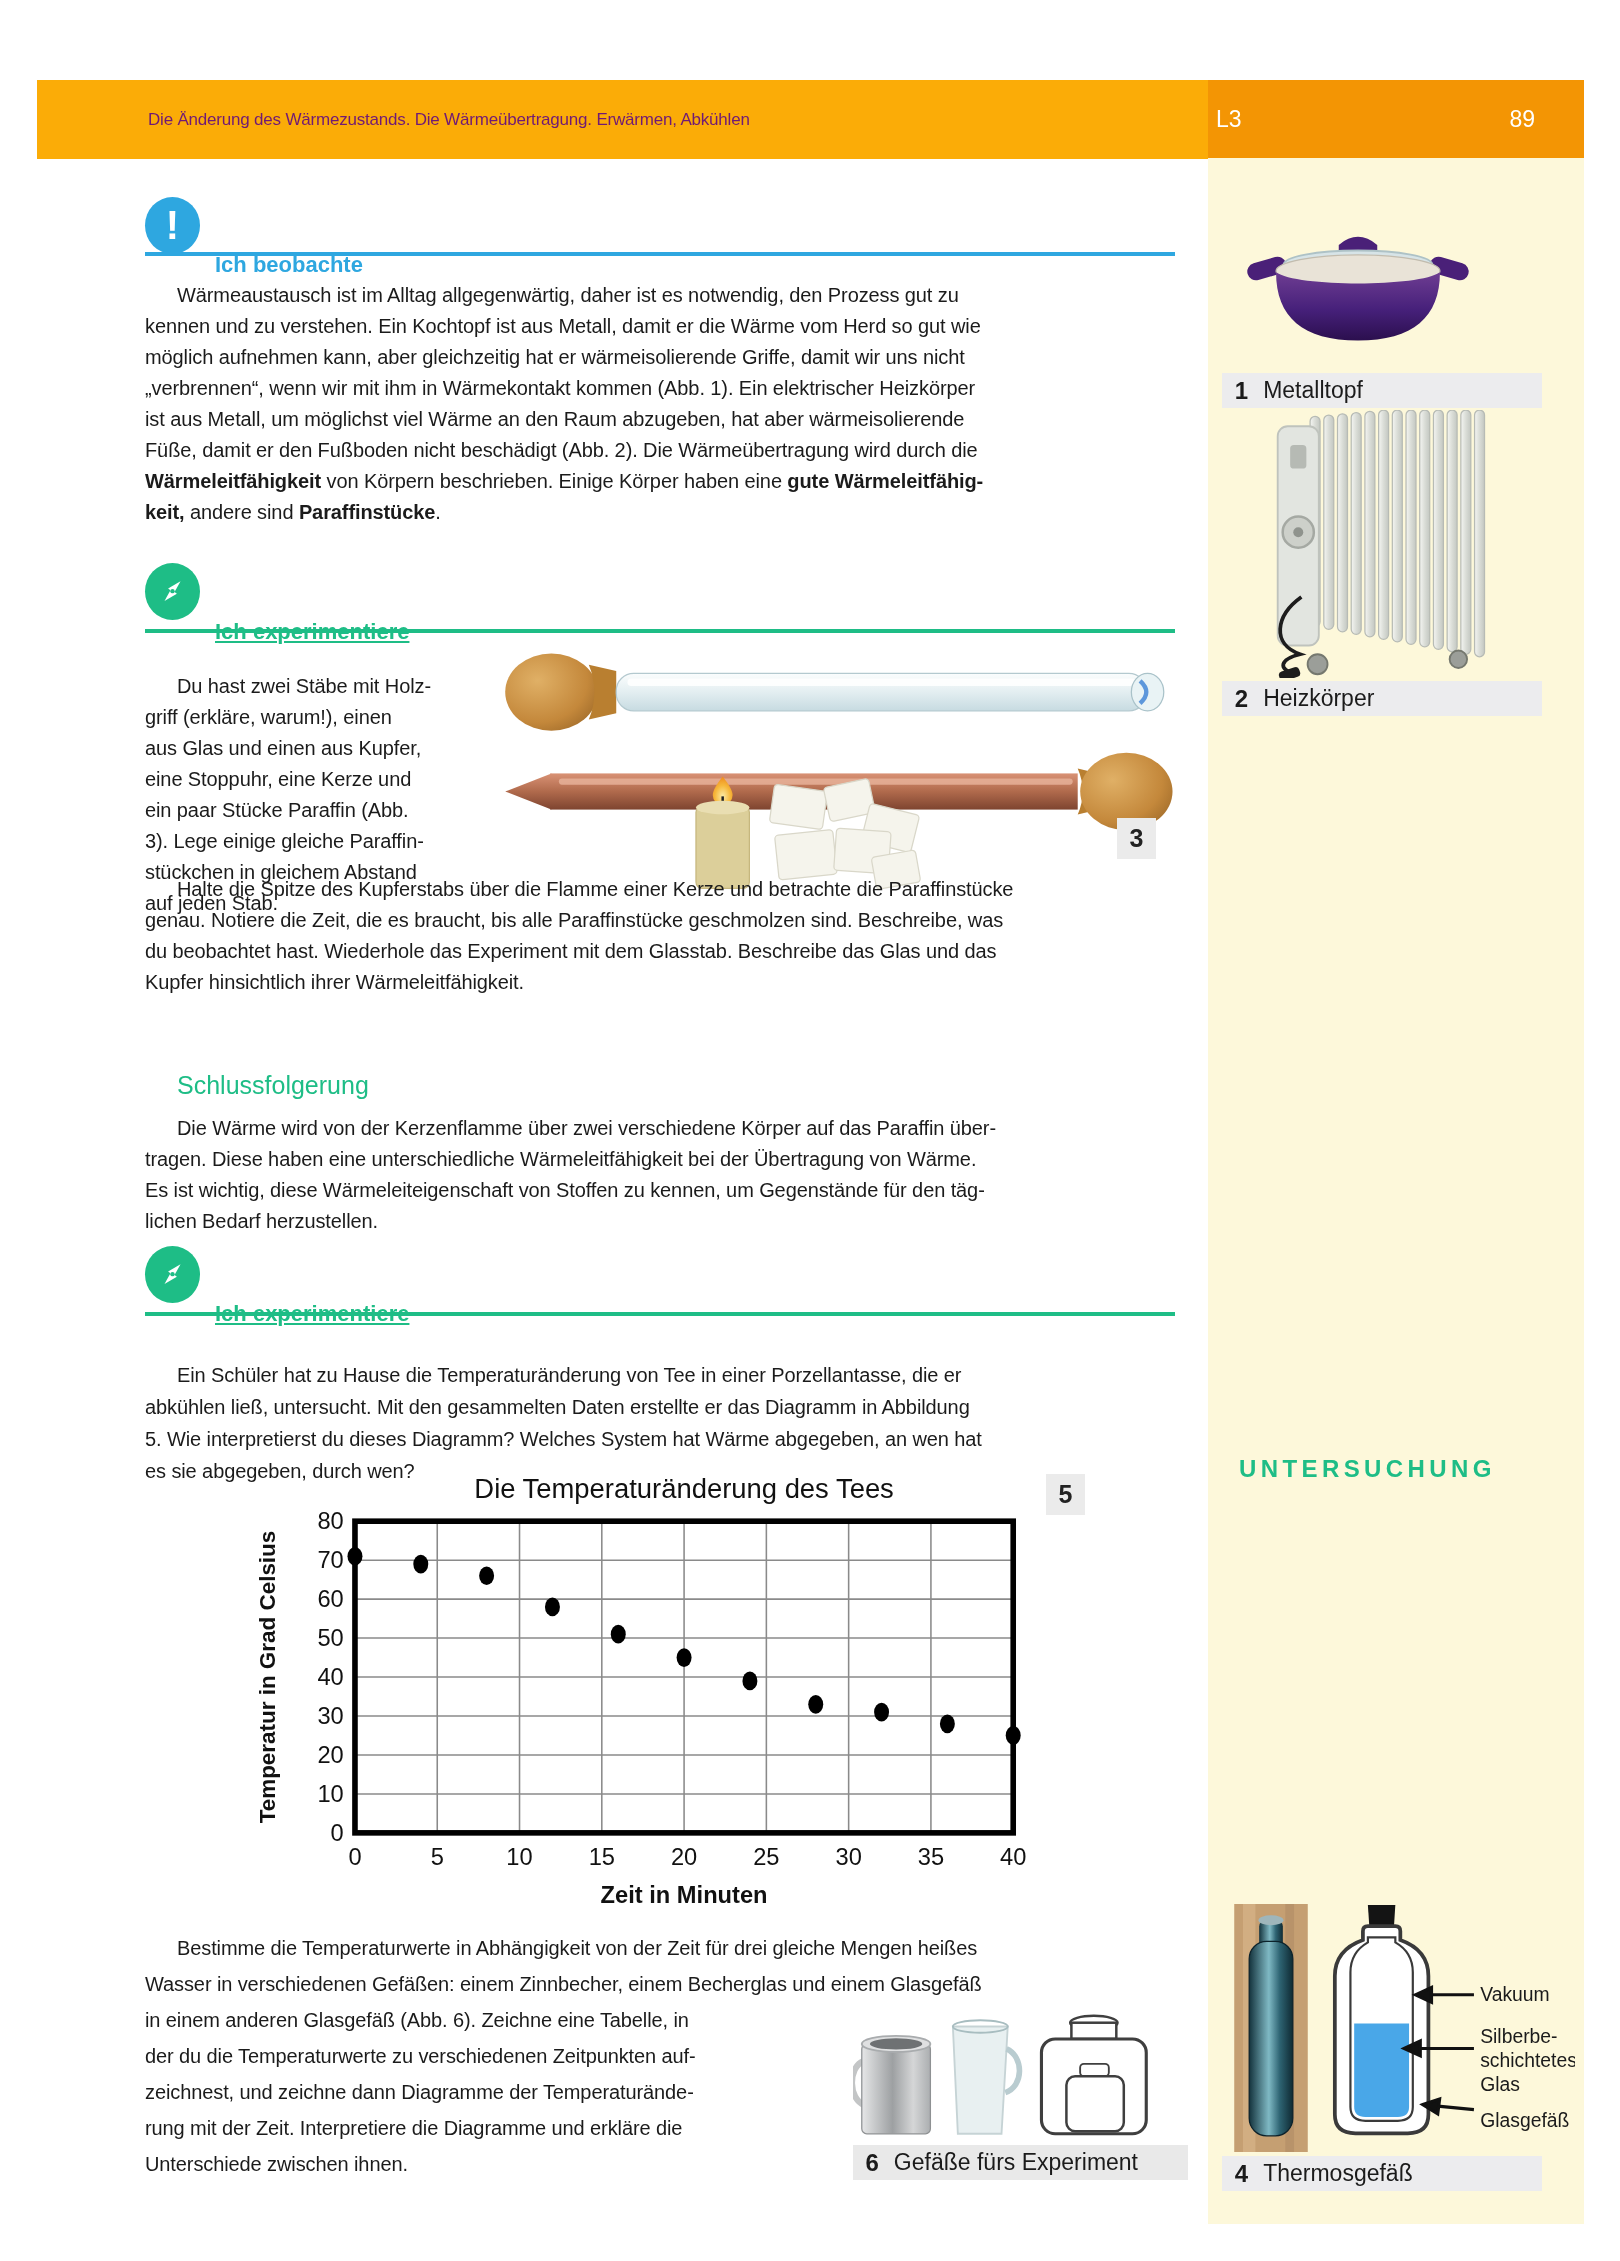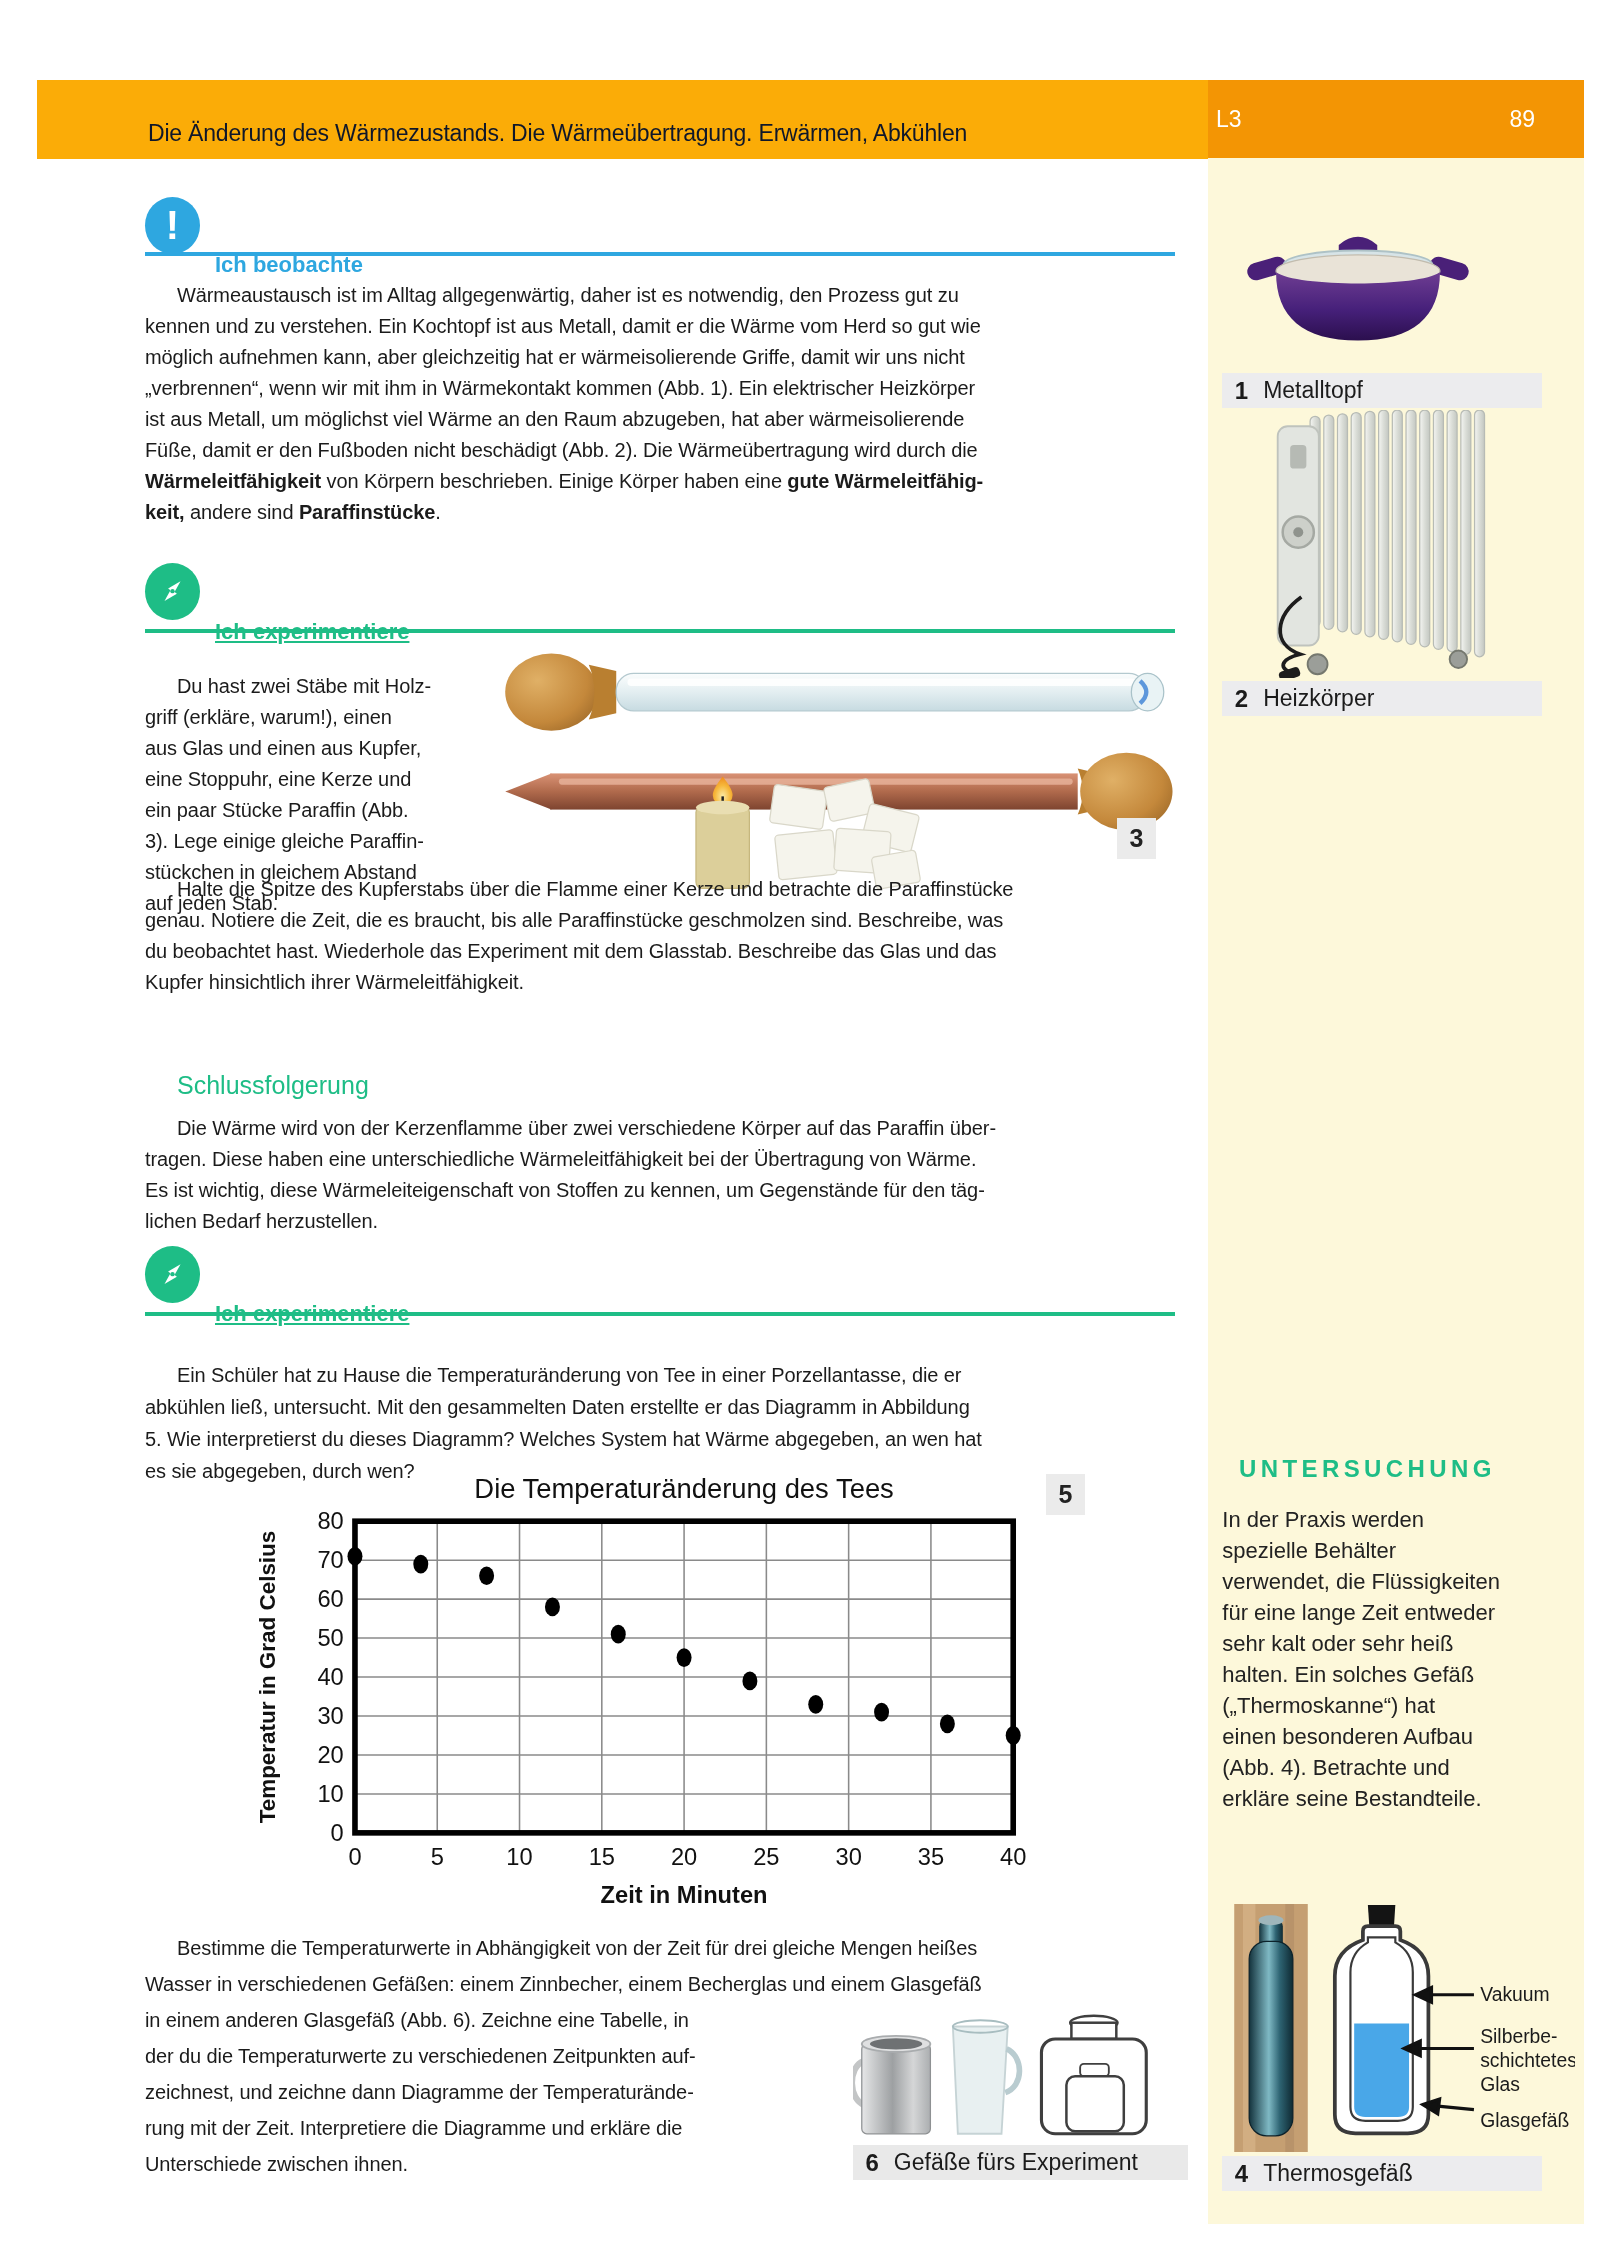--- a/index.html
+++ b/index.html
@@ -2,22 +2,22 @@
 <html style="font-size:10px"><head>
 <meta charset="utf-8">
 <style>
   html,body{margin:0;padding:0;background:#ffffff;}
   .page{position:relative;width:1620px;height:2261px;background:#ffffff;overflow:hidden;
         font-family:"Liberation Sans", sans-serif;color:#1b1b1b;}
 
   
   .header{position:absolute;left:37px;top:80px;width:1547px;height:79px;background:var(--orange);}
   .header-dark{position:absolute;right:0;top:0;width:376px;height:79px;background:var(--orange-dark);}
-  .header-title{position:absolute;left:111px;top:14px;height:79px;line-height:79px;
-                color:#0f172a;font-size:23px;letter-spacing:-0.2px;white-space:nowrap;}
+  .header-title{position:absolute;left:111px;top:0;height:79px;line-height:79px;
+                color:#701a75;font-size:17px;letter-spacing:-0.2px;white-space:nowrap;}
   .header-code{position:absolute;left:1179px;top:0;height:79px;line-height:79px;color:#fff;font-size:23px;}
   .header-page{position:absolute;right:49px;top:0;height:79px;line-height:79px;color:#fff;font-size:23px;}
 
   
   .sidebar{position:absolute;left:1208px;top:158px;width:376px;height:2066px;background:var(--cream);}
   .sb{position:absolute;}
   .fig-caption{position:absolute;background:#ECECEE;height:35px;display:flex;align-items:center;
                padding-left:12.5px;font-size:23px;color:#1b1b1b;}
   .fig-num{font-weight:bold;margin-right:15px;font-size:24px;}
   .unters-h{font-size:24px;font-weight:600;letter-spacing:4.4px;color:var(--green);}
@@ -121,30 +121,20 @@
       <rect x="24" y="416" width="34" height="16" rx="6" fill="#1d1d1d" transform="rotate(-18 41 424)"></rect>
       <circle cx="86" cy="408" r="16" fill="#9B9E99" stroke="#75786F" stroke-width="3"></circle>
       <circle cx="312" cy="400" r="14" fill="#9B9E99" stroke="#75786F" stroke-width="3"></circle>
     </svg>
     <div class="fig-caption" style="left:14.3px;top:523px;width:307px">
       <span class="fig-num">2</span>
       <span>Heizkörper</span>
     </div>
 
     <div class="sb unters-h" style="left:31px;top:1297px">UNTERSUCHUNG</div>
-    <div class="sb sb-text" style="left:14.3px;top:1346px;width:340px">In der Praxis werden
-spezielle Behälter
-verwendet, die Flüssigkeiten
-für eine lange Zeit entweder
-sehr kalt oder sehr heiß
-halten. Ein solches Gefäß
-(„Thermoskanne“) hat
-einen besonderen Aufbau
-(Abb. 4). Betrachte und
-erkläre seine Bestandteile.</div>
 
     <svg class="sb" style="left:26px;top:1746px" width="74" height="248" viewBox="0 0 118 398">
       <defs>
         <linearGradient id="met" x1="0" y1="0" x2="1" y2="0">
           <stop offset="0" stop-color="#14333D"></stop>
             <stop offset="0.45" stop-color="#7FB9C4"></stop>
             <stop offset="0.7" stop-color="#2E6473"></stop>
             <stop offset="1" stop-color="#0F2A33"></stop>
         </linearGradient>
       </defs>

